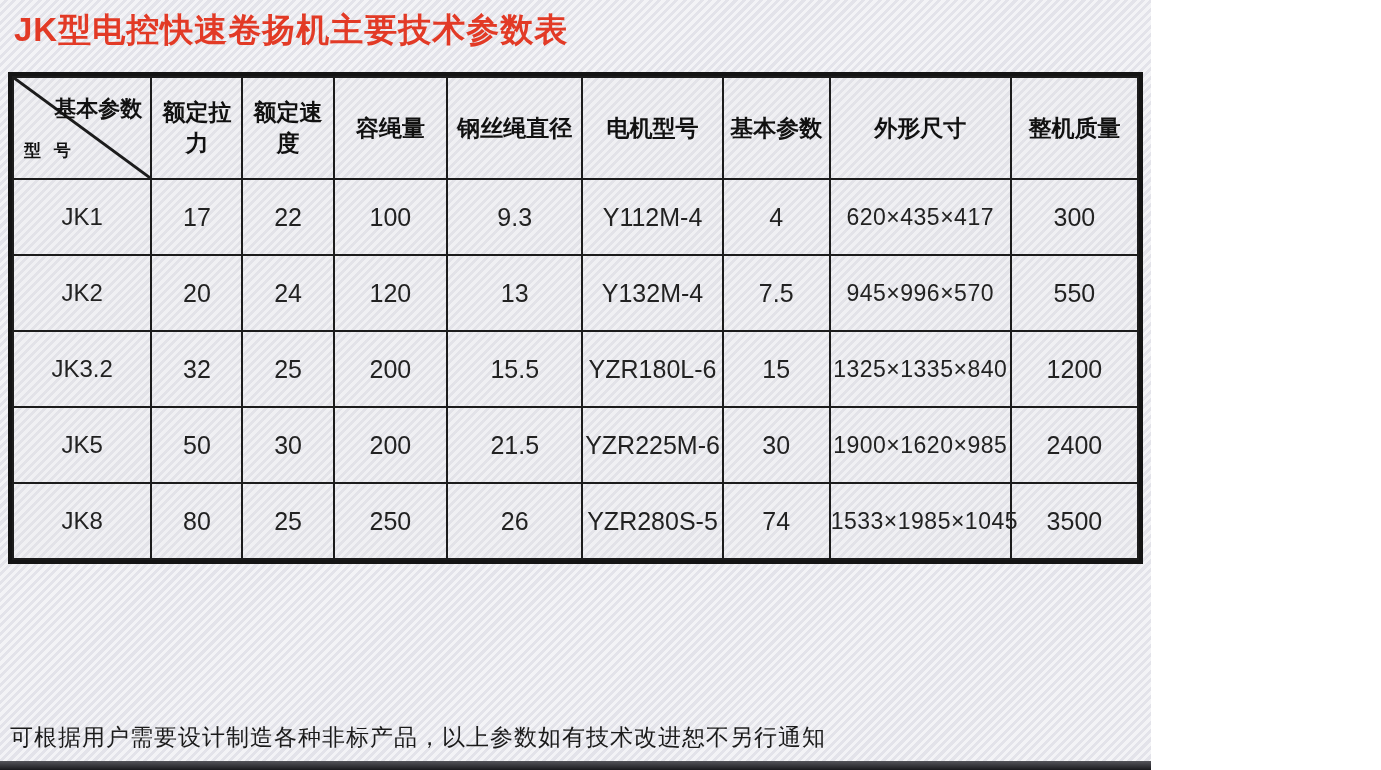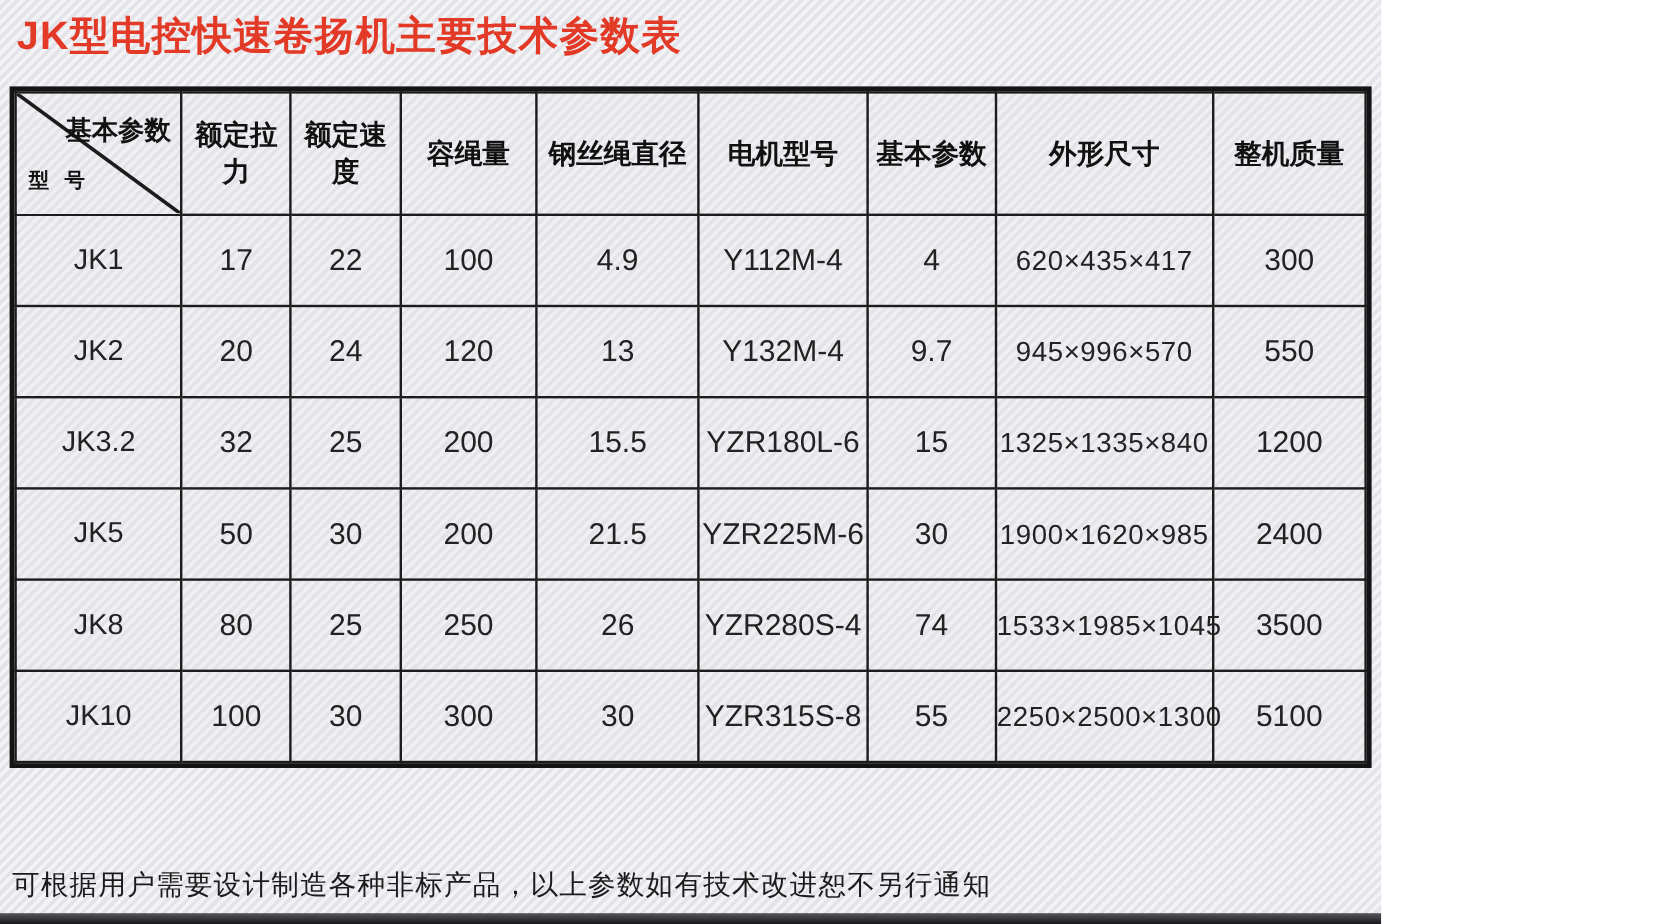--- a/index.html
+++ b/index.html
@@ -106,34 +106,34 @@
           <th>外形尺寸</th>
           <th>整机质量</th>
         </tr>
       </thead>
       <tbody>
         <tr>
           <td class="model">JK1</td>
           <td>17</td>
           <td>22</td>
           <td>100</td>
-          <td>4.9</td>
+          <td>9.3</td>
           <td>Y112M-4</td>
           <td>4</td>
           <td class="dims">620×435×417</td>
           <td>300</td>
         </tr>
         <tr>
           <td class="model">JK2</td>
           <td>20</td>
           <td>24</td>
           <td>120</td>
           <td>13</td>
           <td>Y132M-4</td>
-          <td>9.7</td>
+          <td>7.5</td>
           <td class="dims">945×996×570</td>
           <td>550</td>
         </tr>
         <tr>
           <td class="model">JK3.2</td>
           <td>32</td>
           <td>25</td>
           <td>200</td>
           <td>15.5</td>
           <td>YZR180L-6</td>
@@ -151,35 +151,24 @@
           <td>30</td>
           <td class="dims">1900×1620×985</td>
           <td>2400</td>
         </tr>
         <tr>
           <td class="model">JK8</td>
           <td>80</td>
           <td>25</td>
           <td>250</td>
           <td>26</td>
-          <td>YZR280S-4</td>
+          <td>YZR280S-5</td>
           <td>74</td>
           <td class="dims">1533×1985×1045</td>
           <td>3500</td>
-        </tr>
-        <tr>
-          <td class="model">JK10</td>
-          <td>100</td>
-          <td>30</td>
-          <td>300</td>
-          <td>30</td>
-          <td>YZR315S-8</td>
-          <td>55</td>
-          <td class="dims">2250×2500×1300</td>
-          <td>5100</td>
         </tr>
       </tbody>
     </table>
   </div>
 
   <div class="footer">可根据用户需要设计制造各种非标产品，以上参数如有技术改进恕不另行通知</div>
 
   <div class="bottom-strip"></div>
 
 </div>

